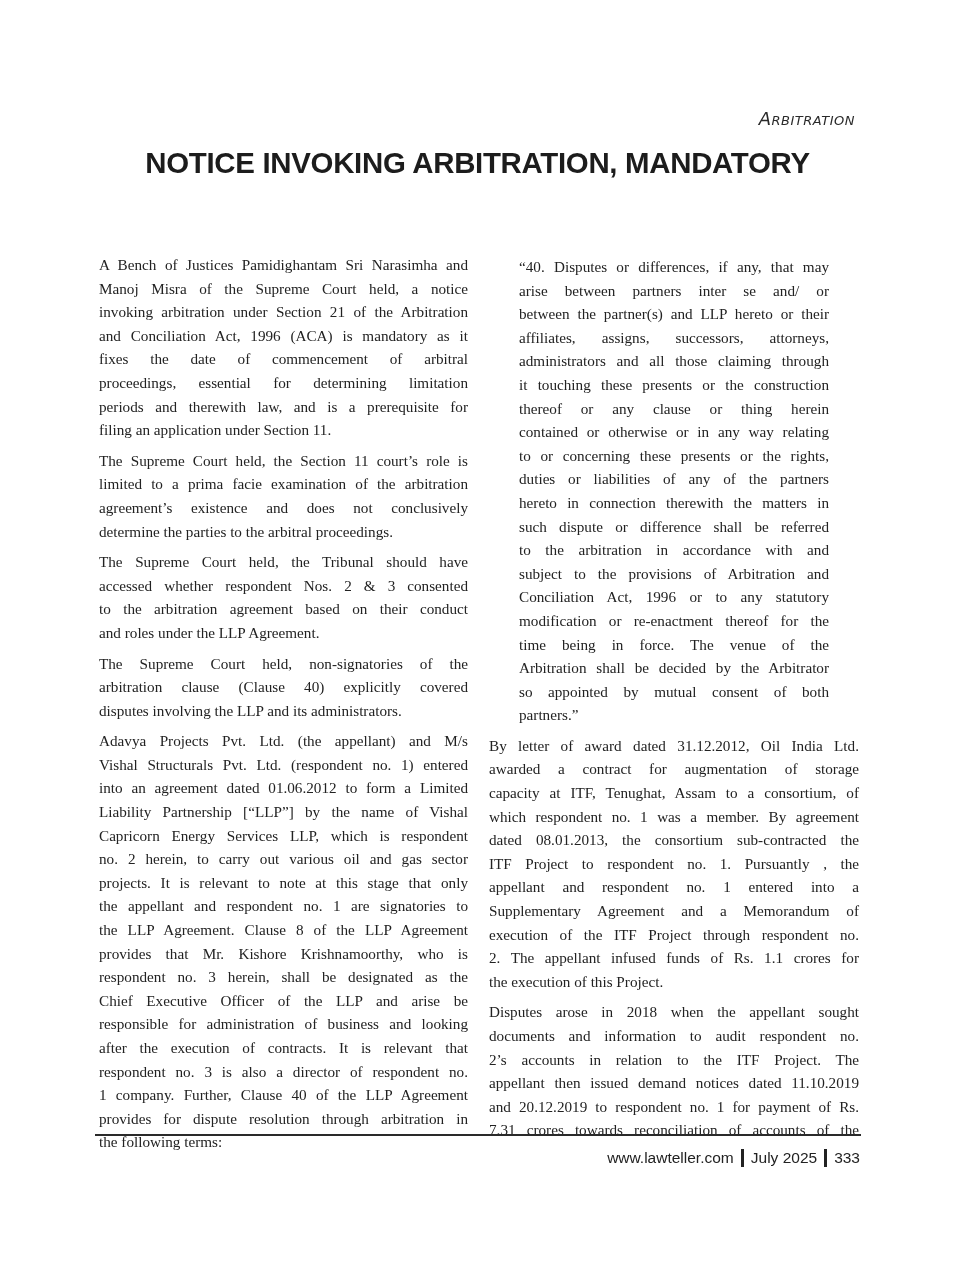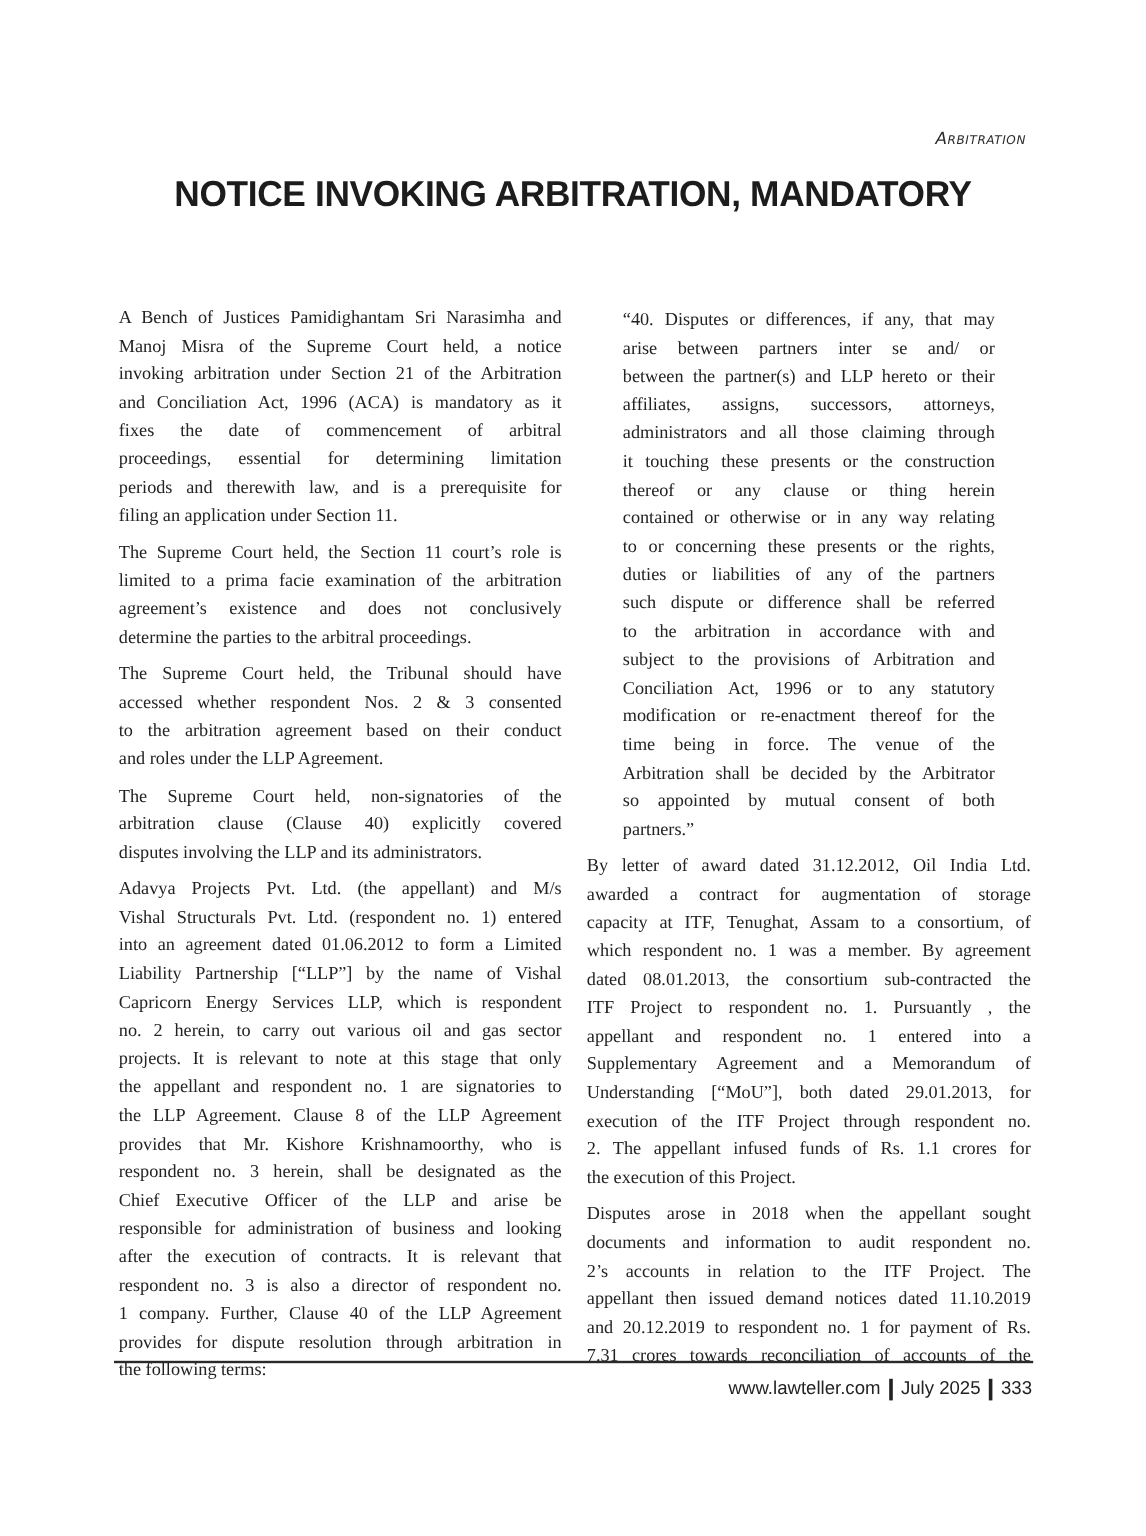--- a/index.html
+++ b/index.html
@@ -1,19 +1,19 @@
 <!DOCTYPE html>
 <html><head>
 <meta charset="utf-8">
 <style>
   html, body { margin: 0; padding: 0; background: #ffffff; }
   body { width: 955px; height: 1280px; position: relative; overflow: hidden; color: #1e1e1e; }
   .section-label {
     position: absolute; right: 100px; top: 108px;
-    font-family: "DejaVu Sans", sans-serif; font-style: italic; font-size: 14px;
+    font-family: "DejaVu Sans", sans-serif; font-style: italic; font-size: 18px;
     letter-spacing: 0.5px; color: #2a2a2a; font-variant: small-caps; margin-left: 32px;
   }
   .title {
     position: absolute; left: 0; right: 0; top: 146px; text-align: center;
     font-family: "Liberation Sans", sans-serif; font-weight: bold; font-size: 30px;
     color: #1c1c1c; letter-spacing: -0.3px; transform: scaleX(0.98);
   }
   .col { position: absolute; font-family: "Liberation Serif", serif; font-size: 15.2px; color: #222; }
   .col-left { left: 99px; top: 219px; width: 369px; margin-top: 34px; }
   .col-right { left: 489px; top: 219px; width: 370px; margin-top: 36px; }
@@ -85,40 +85,40 @@
       <span class="line">“40. Disputes or differences, if any, that may</span>
       <span class="line">arise between partners inter se and/ or</span>
       <span class="line">between the partner(s) and LLP hereto or their</span>
       <span class="line">affiliates, assigns, successors, attorneys,</span>
       <span class="line">administrators and all those claiming through</span>
       <span class="line">it touching these presents or the construction</span>
       <span class="line">thereof or any clause or thing herein</span>
       <span class="line">contained or otherwise or in any way relating</span>
       <span class="line">to or concerning these presents or the rights,</span>
       <span class="line">duties or liabilities of any of the partners</span>
+      <span class="line">hereto in connection therewith the matters in</span>
       <span class="line">such dispute or difference shall be referred</span>
       <span class="line">to the arbitration in accordance with and</span>
       <span class="line">subject to the provisions of Arbitration and</span>
       <span class="line">Conciliation Act, 1996 or to any statutory</span>
       <span class="line">modification or re-enactment thereof for the</span>
       <span class="line">time being in force. The venue of the</span>
       <span class="line">Arbitration shall be decided by the Arbitrator</span>
       <span class="line">so appointed by mutual consent of both</span>
       <span class="line last">partners.”</span>
     </div>
     <div class="para">
       <span class="line">By letter of award dated 31.12.2012, Oil India Ltd.</span>
       <span class="line">awarded a contract for augmentation of storage</span>
       <span class="line">capacity at ITF, Tenughat, Assam to a consortium, of</span>
       <span class="line">which respondent no. 1 was a member. By agreement</span>
       <span class="line">dated 08.01.2013, the consortium sub-contracted the</span>
       <span class="line">ITF Project to respondent no. 1. Pursuantly , the</span>
       <span class="line">appellant and respondent no. 1 entered into a</span>
       <span class="line">Supplementary Agreement and a Memorandum of</span>
-      <span class="line">Understanding [“MoU”], both dated 29.01.2013, for</span>
       <span class="line">execution of the ITF Project through respondent no.</span>
       <span class="line">2. The appellant infused funds of Rs. 1.1 crores for</span>
       <span class="line last">the execution of this Project.</span>
     </div>
     <div class="para">
       <span class="line">Disputes arose in 2018 when the appellant sought</span>
       <span class="line">documents and information to audit respondent no.</span>
       <span class="line">2’s accounts in relation to the ITF Project.  The</span>
       <span class="line">appellant then issued demand notices dated 11.10.2019</span>
       <span class="line">and 20.12.2019 to respondent no. 1 for payment of Rs.</span>

